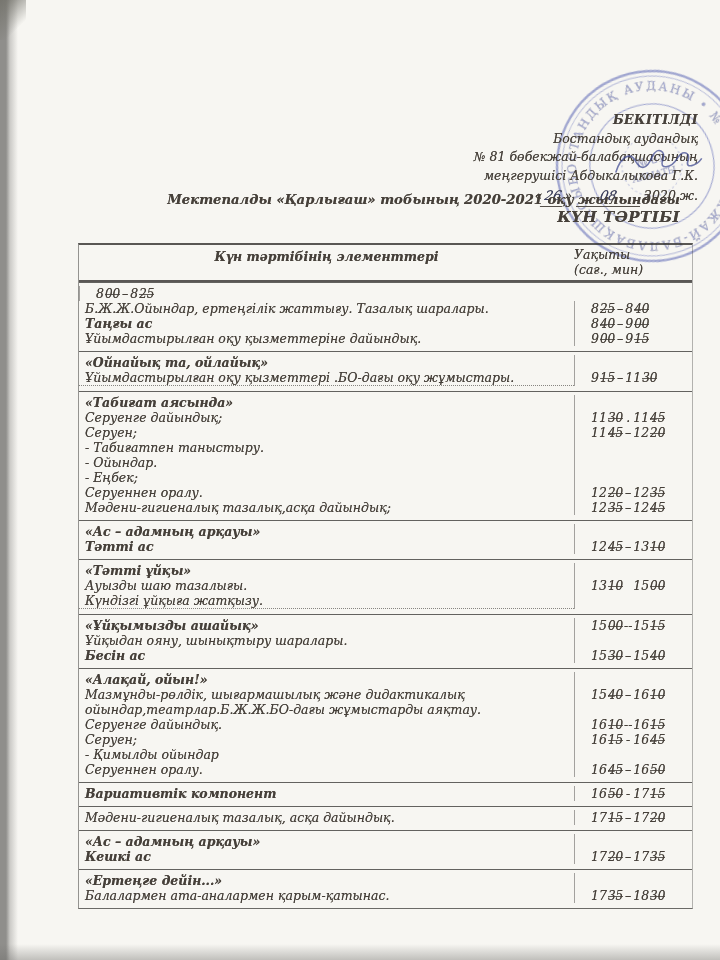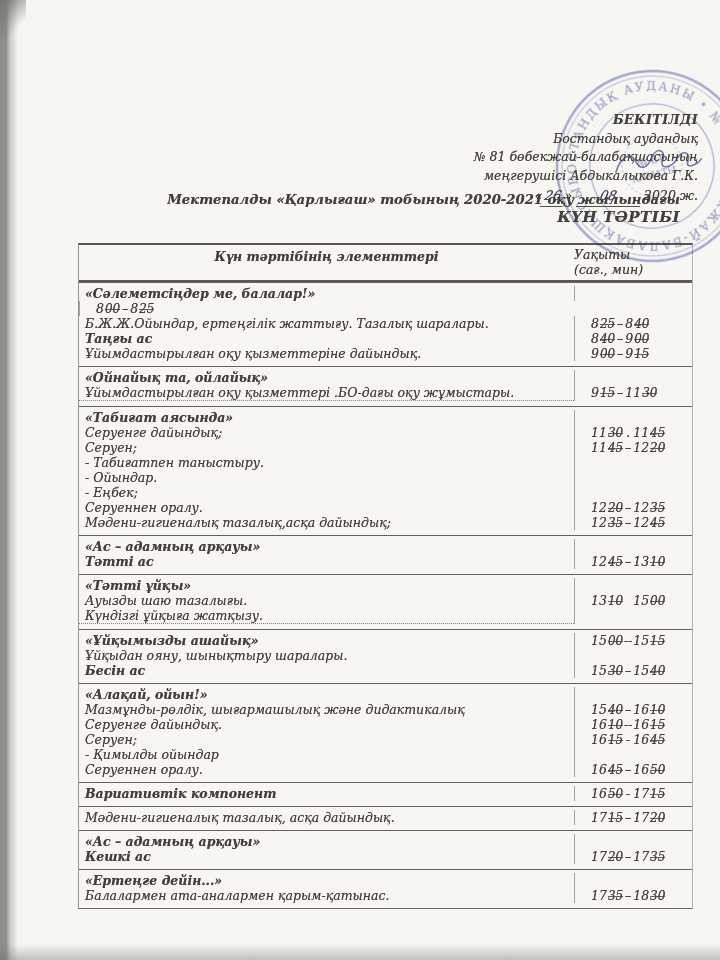--- a/index.html
+++ b/index.html
@@ -108,24 +108,20 @@
     <div class="thead">
       <div class="c1">Күн тәртібінің элементтері</div>
       <div class="c2">
         <div>Уақыты</div>
         <div>(сағ., мин)</div>
       </div>
     </div>
 
     <div class="sec">
       <div class="row">
-        <div class="ct b">«Сәлеметсіңдер ме, балалар!»</div>
-          <div class="tm"></div>
-      </div>
-      <div class="row">
         <div class="tm">
             <span>8</span>
             <sup>00</sup>
             <span class="ds">–</span>
             <span>8</span>
             <sup>25</sup>
           </div>
       </div>
       <div class="row">
         <div class="ct">Б.Ж.Ж.Ойындар, ертеңгілік жаттығу. Тазалық шаралары.</div>
@@ -309,20 +305,21 @@
         <div class="ct">Мазмұнды-рөлдік, шығармашылық және дидактикалық</div>
         <div class="tm">
             <span>15</span>
             <sup>40</sup>
             <span class="ds">–</span>
             <span>16</span>
             <sup>10</sup>
           </div>
       </div>
       <div class="row">
+        <div class="ct">ойындар,театрлар.Б.Ж.Ж.БО-дағы жұмыстарды аяқтау.</div>
           <div class="tm"></div>
       </div>
       <div class="row">
         <div class="ct">Серуенге дайындық.</div>
         <div class="tm">
             <span>16</span>
             <sup>10</sup>
             <span class="ds">--</span>
             <span>16</span>
             <sup>15</sup>

